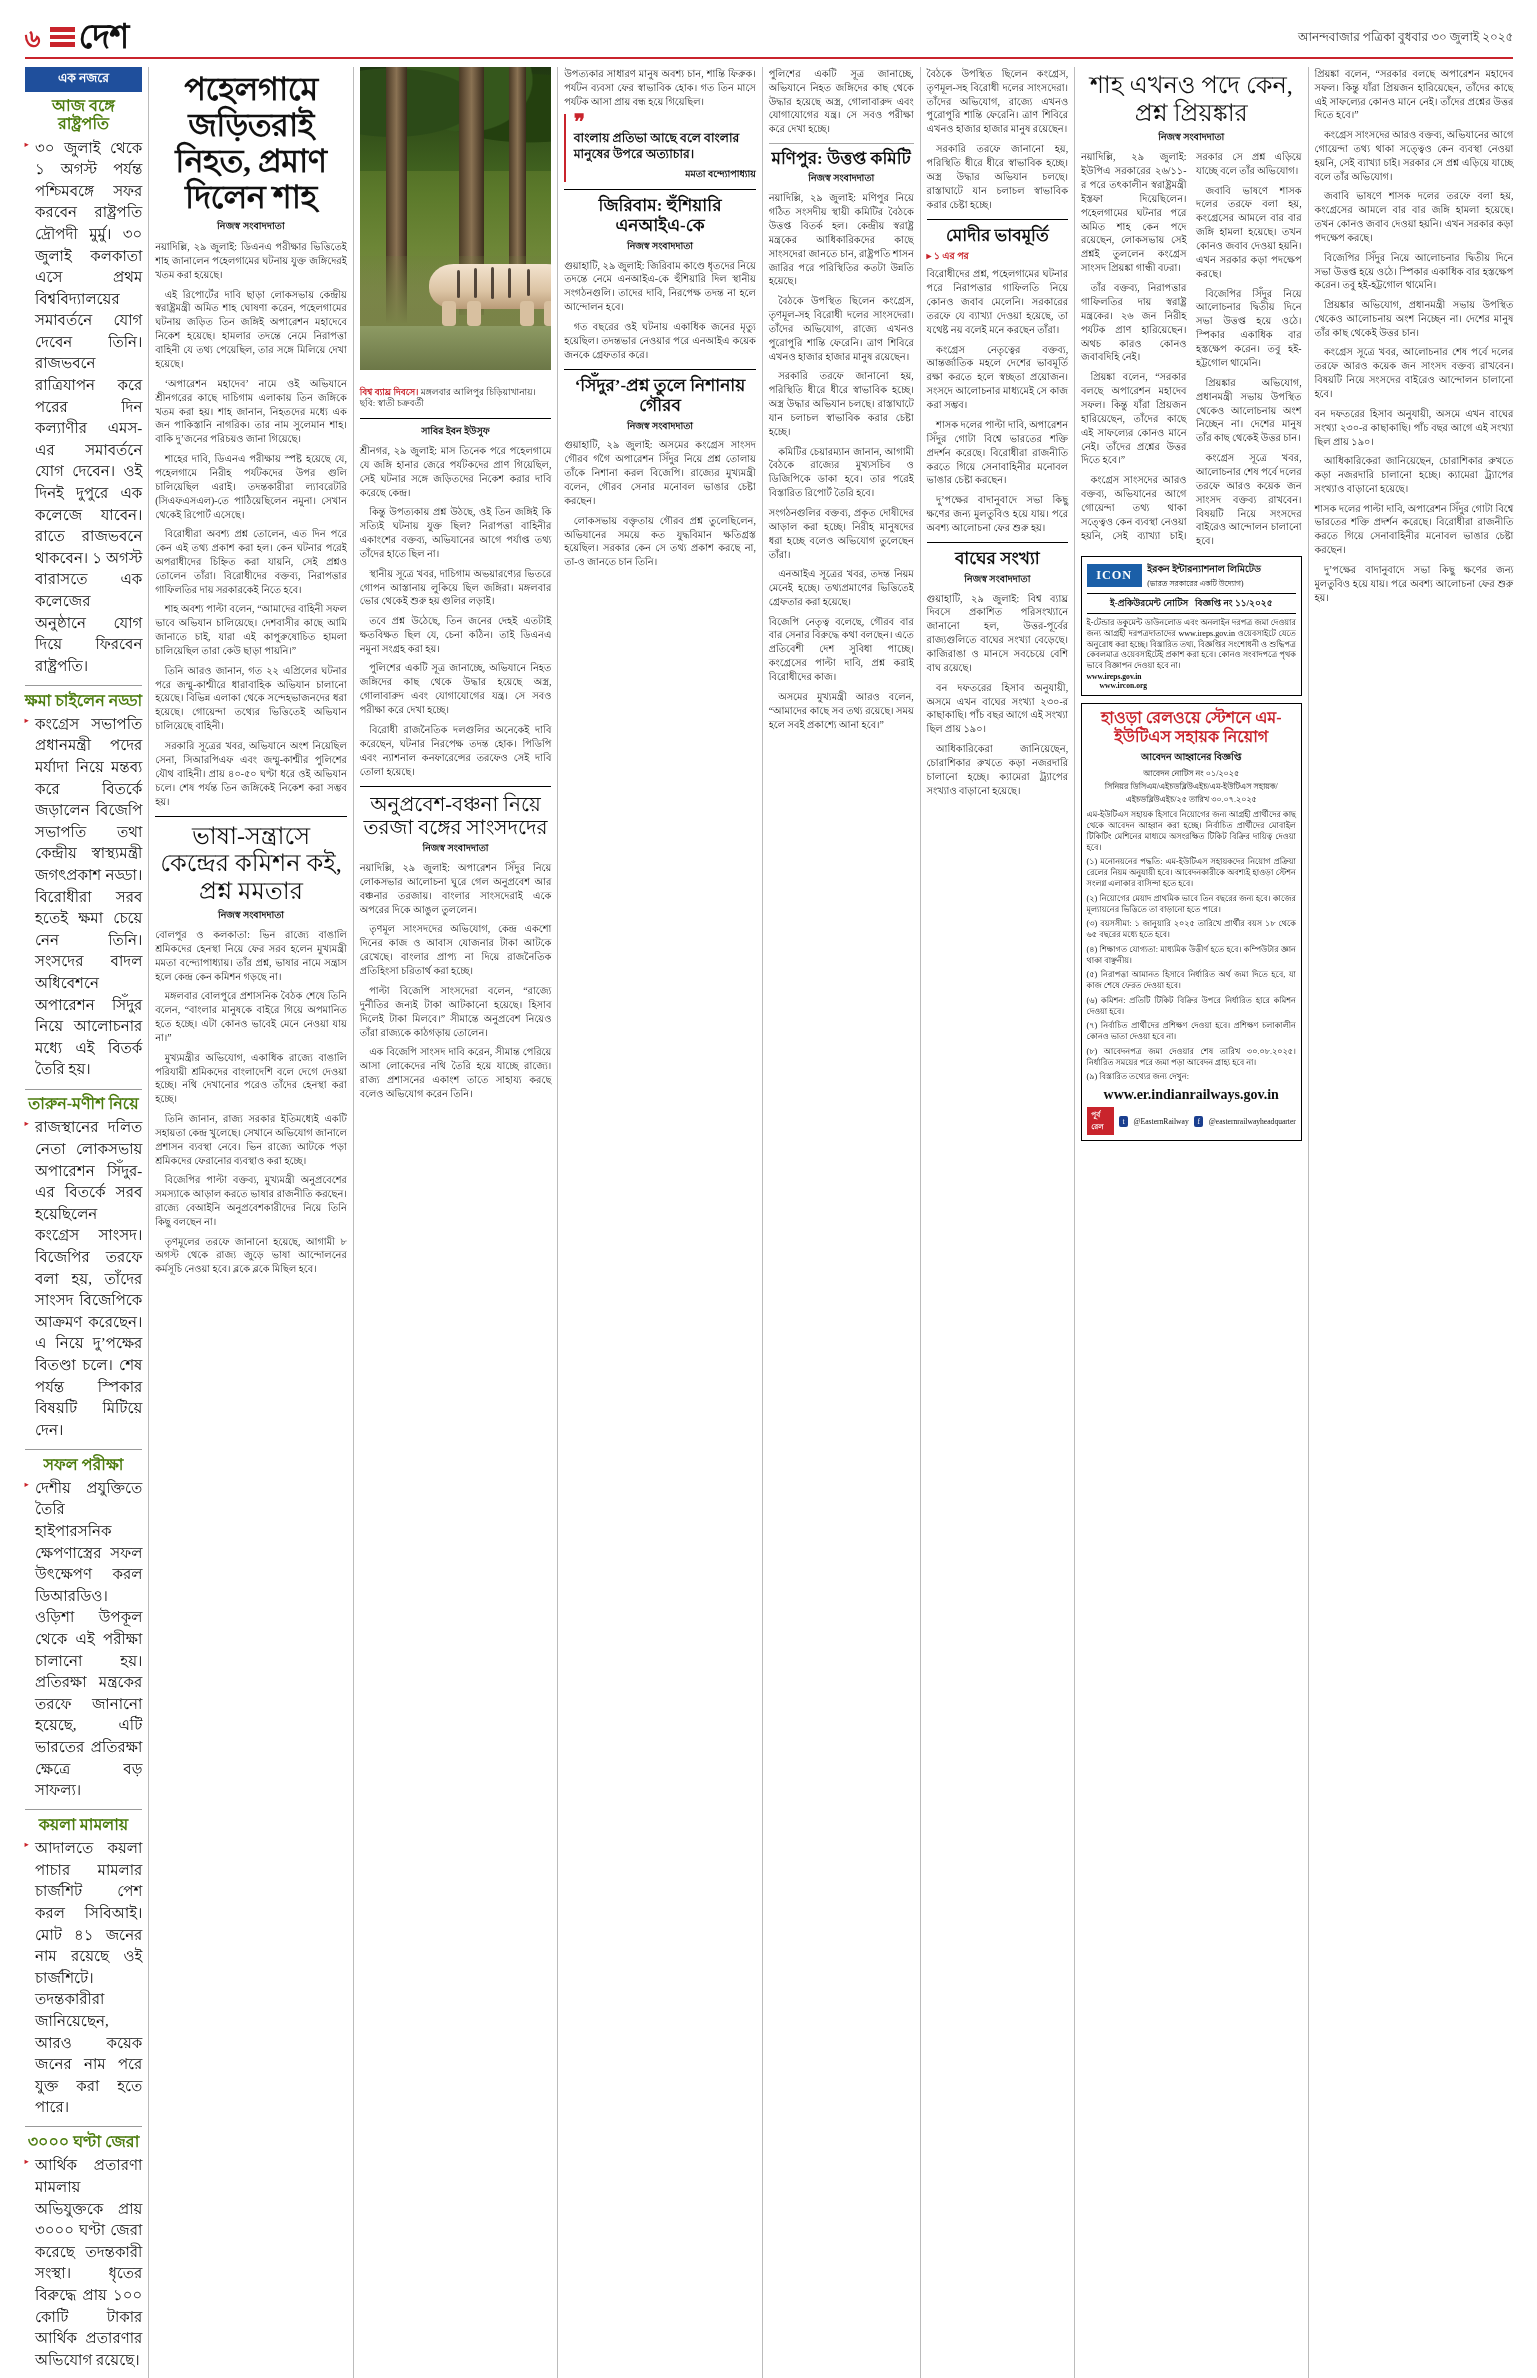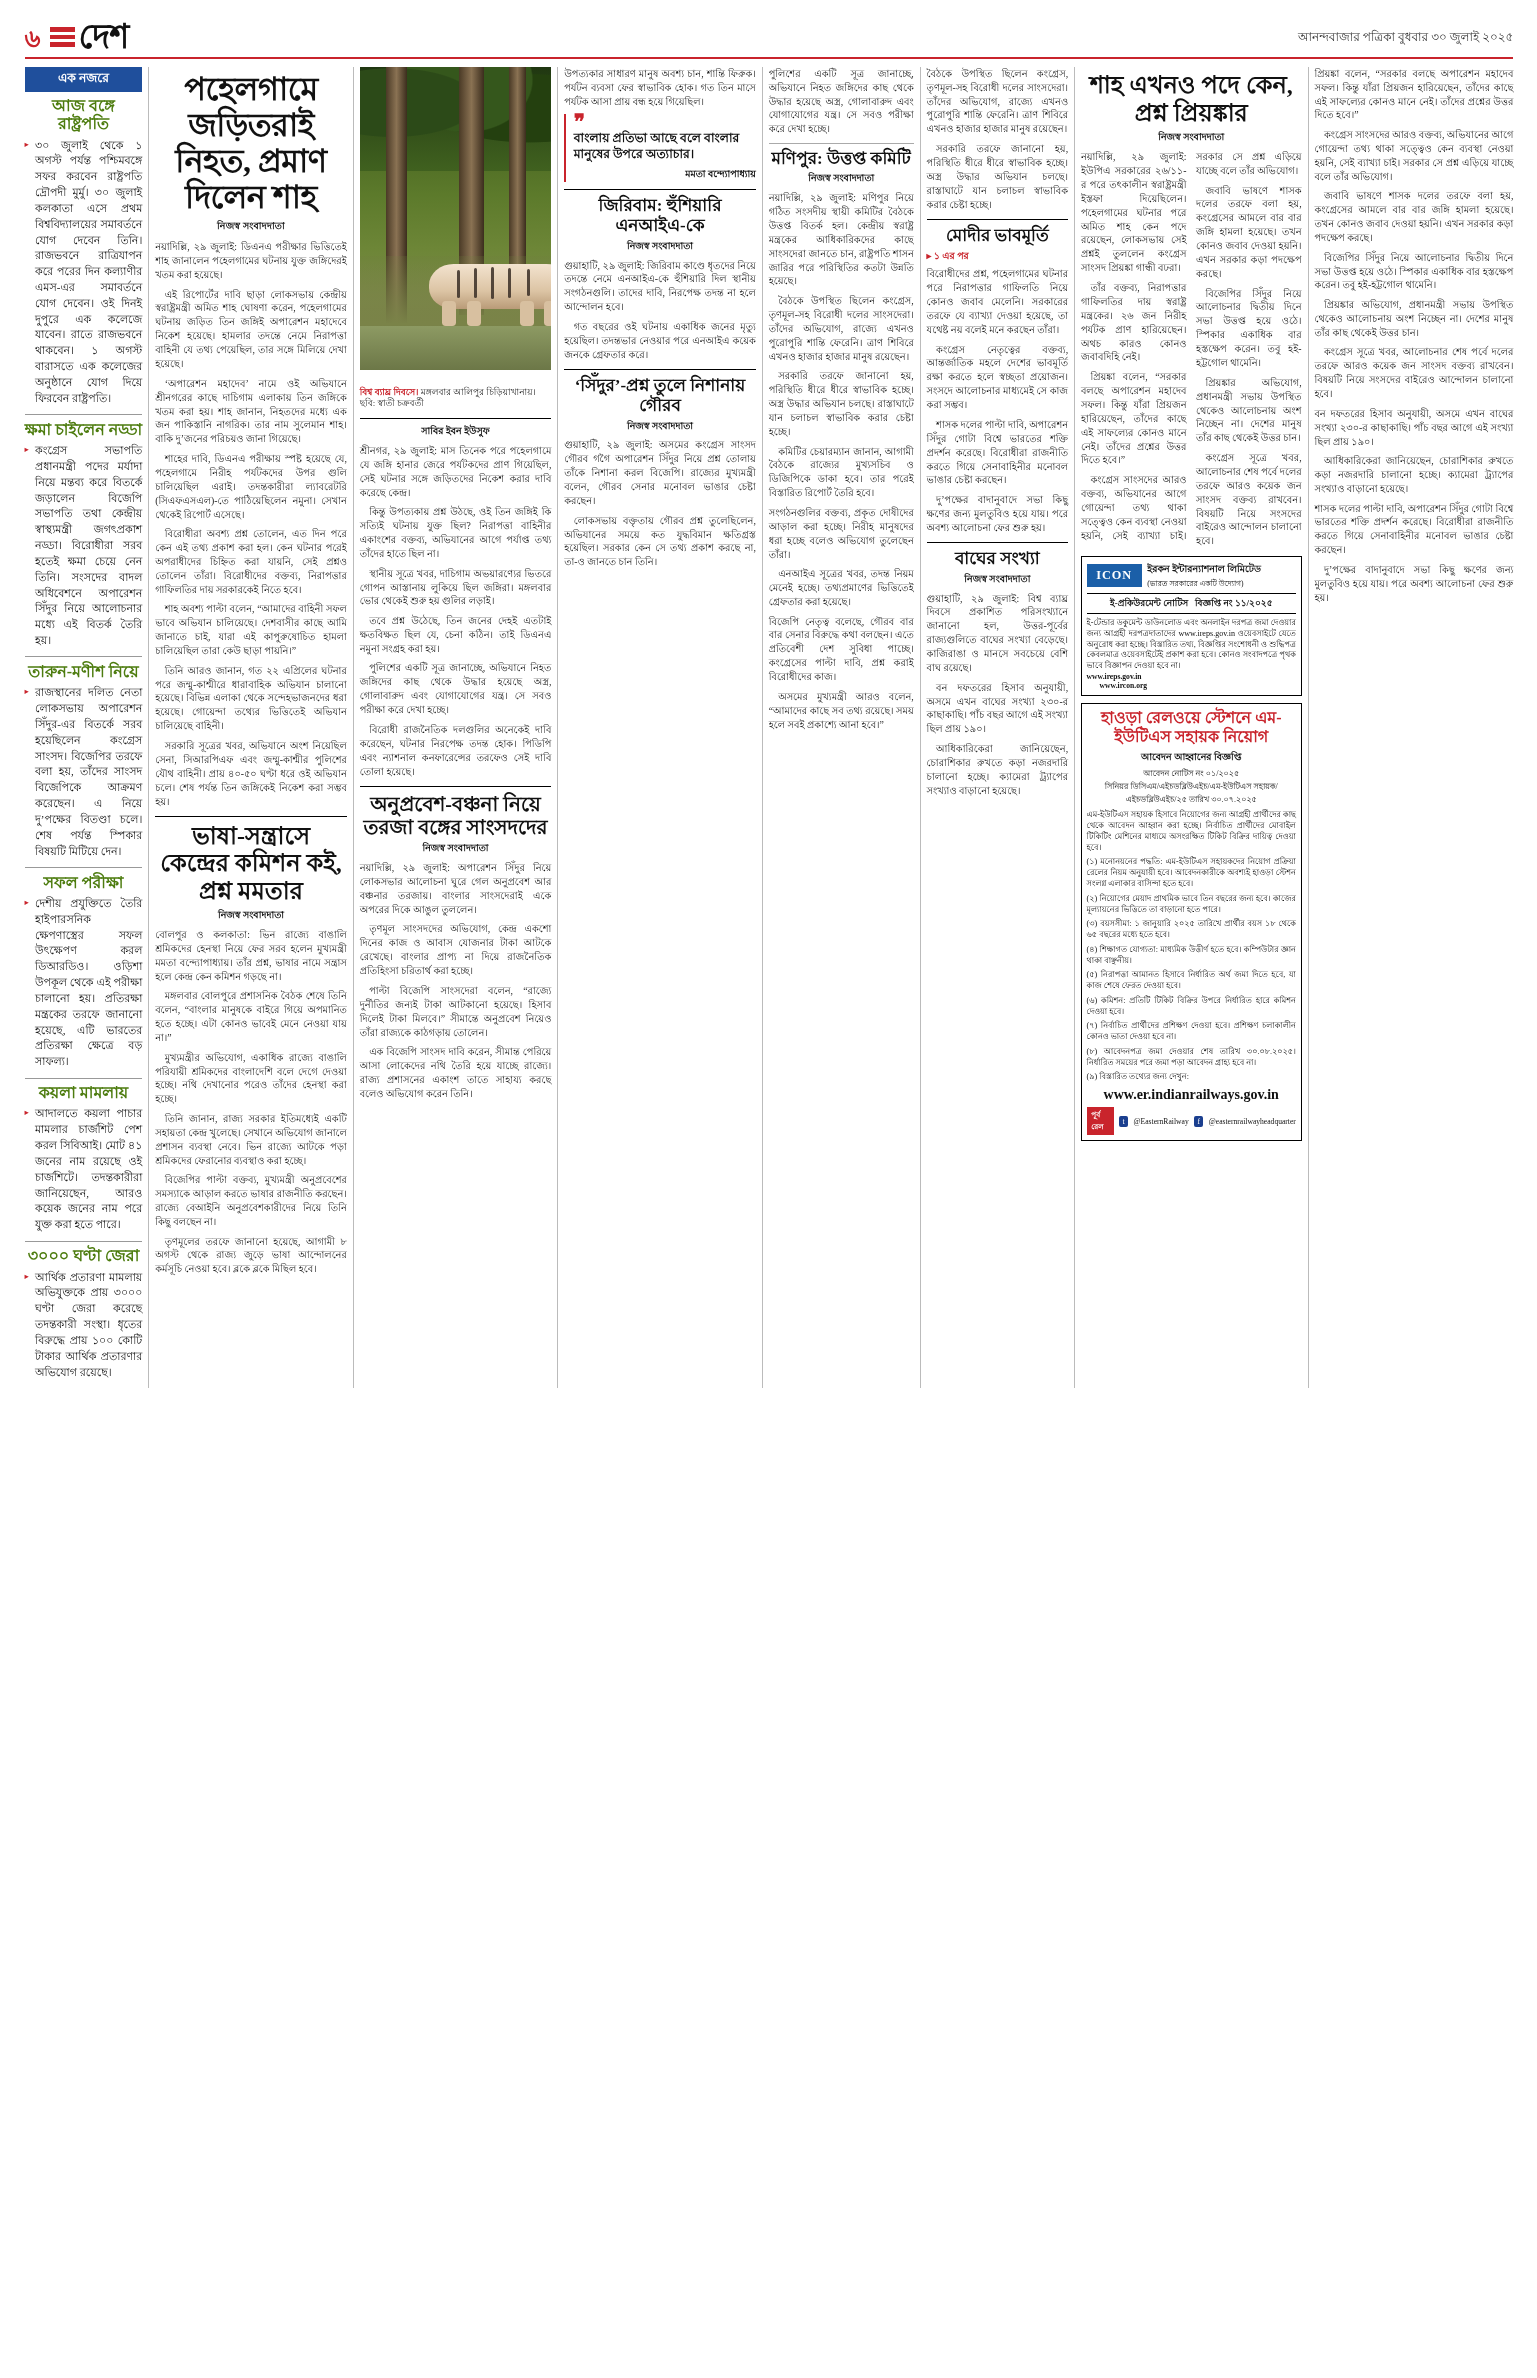--- a/index.html
+++ b/index.html
@@ -42,31 +42,31 @@
   .body-text p { margin:0 0 5.7px 0; text-indent:9.5px; }
   .body-text p.first { text-indent:0; }
 
   .byline { font-size:9.5px; text-align:center; font-weight:bold; margin:3.8px 0 5.7px; letter-spacing:0.2px; }
   .byline2 { font-size:9.5px; text-align:center; font-weight:bold; margin:2.8px 0 4.7px; }
 
   h1.head-main {
     font-size:32px; font-weight:bold; line-height:1.12; text-align:center; margin:5.7px 0 1.9px;
     letter-spacing:-0.5px;
   }
-  h2.head-sec { font-size:24px; font-weight:bold; line-height:1.15; text-align:center; margin:5.7px 0 2.8px; }
+  h2.head-sec { font-size:24px; font-weight:normal; line-height:1.15; text-align:center; margin:5.7px 0 2.8px; }
   h2.head-sec.small { font-size:20px; }
   h3.head-min { font-size:17px; font-weight:bold; line-height:1.18; text-align:center; margin:4.7px 0 2.8px; }
 
   
   .glance-title {
     background:#1f4f9c; color:#fff; font-size:12.3px; font-weight:bold; text-align:center;
     padding:2.8px 0; margin-bottom:3.8px;
   }
   .glance-head { font-size:16px; font-weight:bold; color:#4d7c0f; text-align:center; line-height:1.15; margin:4.7px 0 3.8px; }
-  .glance-item { font-size:11px; line-height:1.44; text-align:justify; margin-bottom:7.6px; position:relative; padding-left:10.4px;}
+  .glance-item { font-size:15px; line-height:1.44; text-align:justify; margin-bottom:7.6px; position:relative; padding-left:10.4px;}
   .glance-item:before { content:"\25B8"; position:absolute; left:0; top:0; color:#c9242c; font-size:8.5px; }
   .c1 hr { border:0; border-top:0.9px solid #999; margin:5.7px 0; }
 
   
   .photo-wrap { width:100%; }
   .photo {
     width:100%; height:303px; position:relative; overflow:hidden;
     background:linear-gradient(180deg,#2e4a1c 0%, #44611f 18%, #5c7a2b 42%, #6d8637 60%, #7d8a4a 78%, #6c7a3e 100%);
   }
   .photo .trunk { position:absolute; background:linear-gradient(90deg,#4a3a26,#8a7253,#3b2d1d); }

